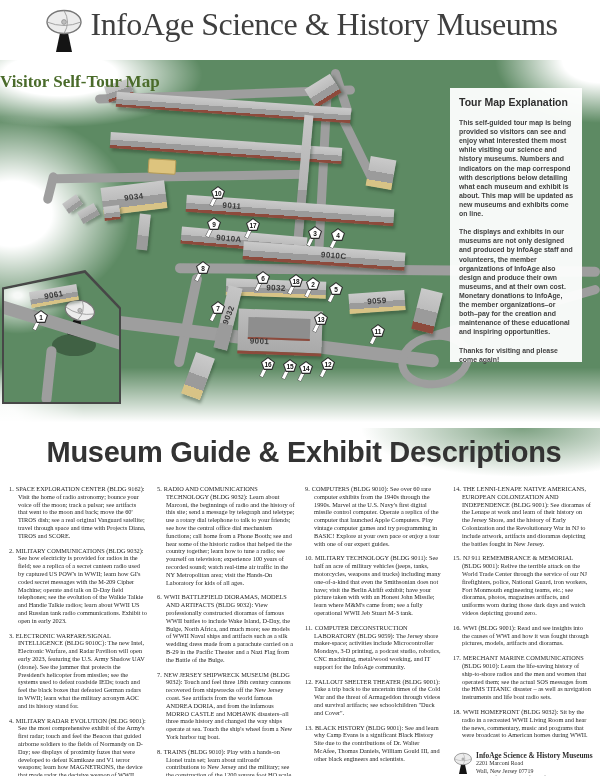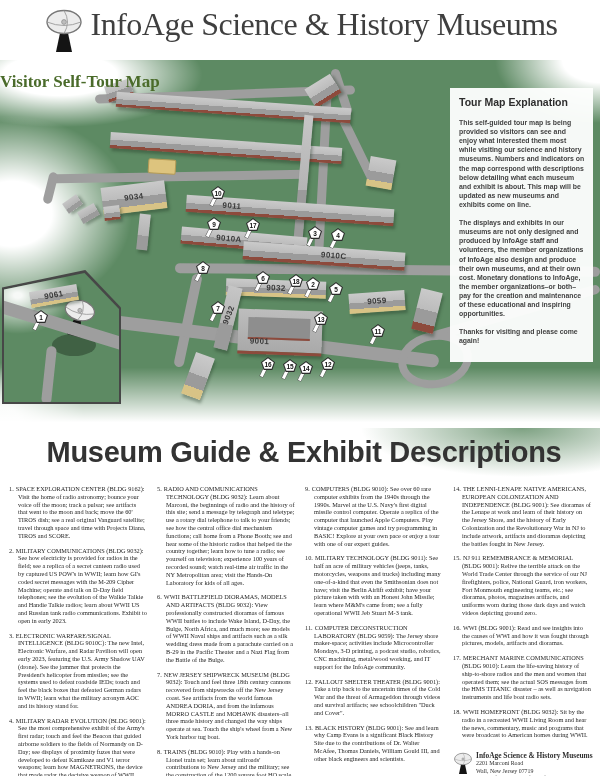--- a/index.html
+++ b/index.html
@@ -48,21 +48,21 @@
     clip-path:polygon(50% 0,100% 40%,81% 100%,19% 100%,0 40%);background:#fff;}
   .pent i{position:relative;font:700 6.5px "Liberation Sans",sans-serif;font-style:normal;color:#111;margin-top:1px;}
 
   .inset{position:absolute;left:2px;top:210px;width:119px;height:134px;z-index:3;
     clip-path:polygon(0 13%,70% 0,100% 28%,100% 100%,0 100%);background:#474747;}
   .inset-in{position:absolute;inset:2px;clip-path:polygon(0 13.5%,70% .8%,100% 28.5%,100% 100%,0 100%);
     background:radial-gradient(ellipse 80px 55px at 12% 18%,rgba(255,255,255,.95) 5%,rgba(255,255,255,0) 70%),#5d8a63;}
   .dish-shadow{position:absolute;left:48px;top:62px;width:44px;height:22px;border-radius:50%;
     background:rgba(35,55,38,.5);}
 
-  .panel{position:absolute;left:450px;top:28px;width:143px;height:274px;z-index:10;
+  .panel{position:absolute;left:450px;top:28px;width:132px;height:274px;z-index:10;
     background:rgba(253,254,253,.96);padding:8px 8px 6px 9px;box-sizing:border-box;
     font-family:"Liberation Sans",sans-serif;color:#424242;}
   .panel h2{margin:0 0 10px 0;font:800 10.5px "Liberation Sans",sans-serif;color:#2d2d2d;}
   .panel p{margin:0 0 9px 0;font-size:6.9px;font-weight:700;line-height:1.32;}
 
   
   .guide-title{position:relative;margin:2px 0 0 0;padding:8px 0 10px 8px;text-align:center;
     font:800 29px "Liberation Sans",sans-serif;color:#333;letter-spacing:-.3px;white-space:nowrap;
     background:radial-gradient(ellipse 230px 70px at 87% 0%,rgba(93,138,99,.8),rgba(255,255,255,0) 70%);}
   .guide-cols{display:flex;gap:10px;padding:6px 9px 0 9px;min-height:250px;}

